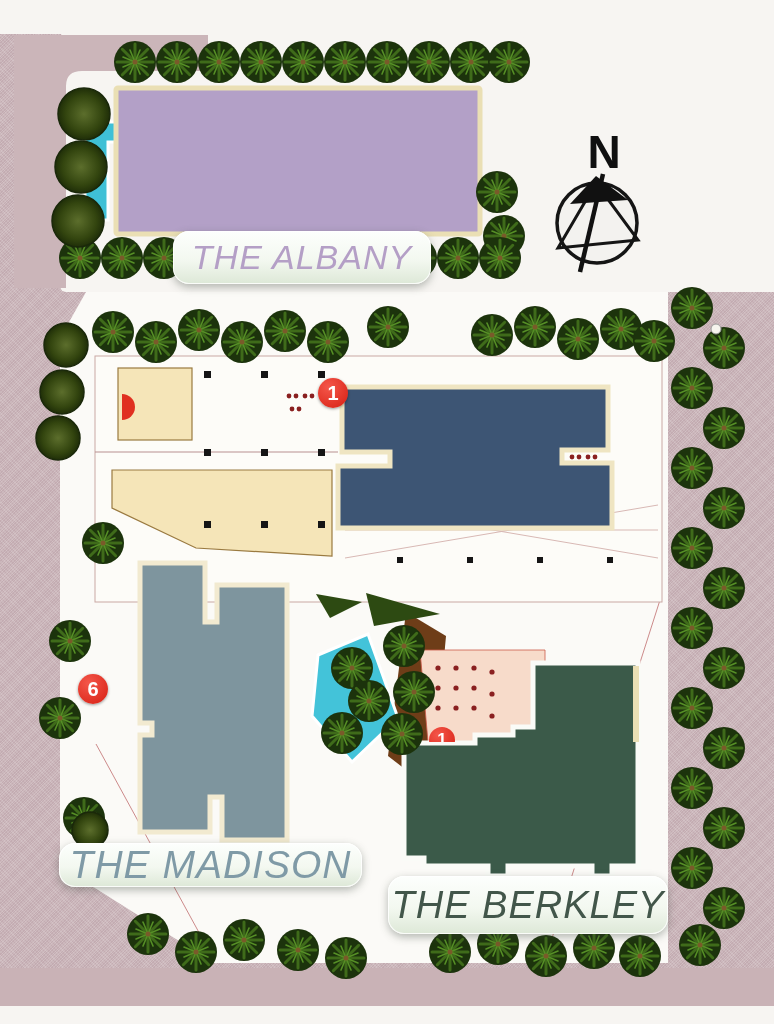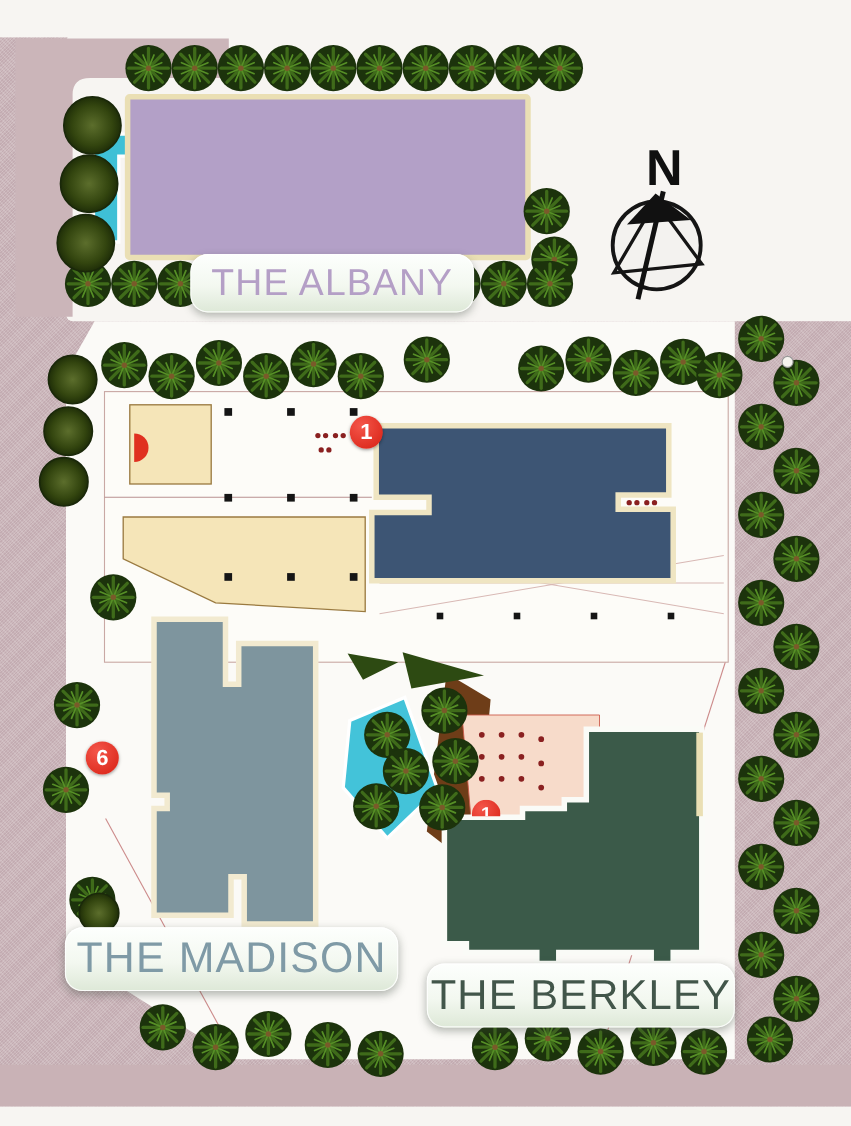--- a/index.html
+++ b/index.html
@@ -11,25 +11,25 @@
       repeating-linear-gradient(-45deg, rgba(150,110,125,.18) 0 1px, rgba(0,0,0,0) 1px 2px),
       linear-gradient(#cdb9bd,#cdb9bd);
     font-family:"Liberation Sans", sans-serif;
   }
   svg.map{position:absolute;left:0;top:0;}
   .plate{
     position:absolute;display:flex;align-items:center;justify-content:center;
     background:linear-gradient(180deg,#fdfffd 0%,#f3f8f0 55%,#dde8d7 100%);
     border-radius:16px;
     box-shadow:0 3px 8px rgba(60,70,60,.38), inset 0 0 0 1px rgba(255,255,255,.85);
-    letter-spacing:1px;white-space:nowrap;
+    letter-spacing:1px;white-space:nowrap;font-style:italic;
   }
   .plate-albany {left:173px;top:231px;width:258px;height:53px;font-size:34px;color:#b49fc6;}
   .plate-aspen  {left:336px;top:537px;width:264px;height:56px;font-size:37px;color:#3f587a;}
-  .plate-madison{left:59px; top:843px;width:303px;height:58px;font-size:39px;color:#7f9aa6;}
+  .plate-madison{left:59px; top:843px;width:303px;height:44px;font-size:39px;color:#7f9aa6;}
   .plate-berkley{left:375px;top:876px;width:280px;height:58px;font-size:38px;color:#42564a;margin-left:13px;}
   .badge{
     position:absolute;width:30px;height:30px;border-radius:50%;
     background:radial-gradient(circle at 35% 30%,#f4564a,#d71f12);
     color:#fff;font-weight:700;font-size:20px;line-height:30px;text-align:center;
     box-shadow:0 1px 3px rgba(0,0,0,.4);
   }
   .badge-aspen{left:318px;top:378px;}
   .badge-madison{left:78px;top:674px;}
   .badge-berkley{left:429px;top:727px;width:26px;height:26px;font-size:17px;line-height:26px;clip-path:inset(0 0 42% 0);box-shadow:none;}

